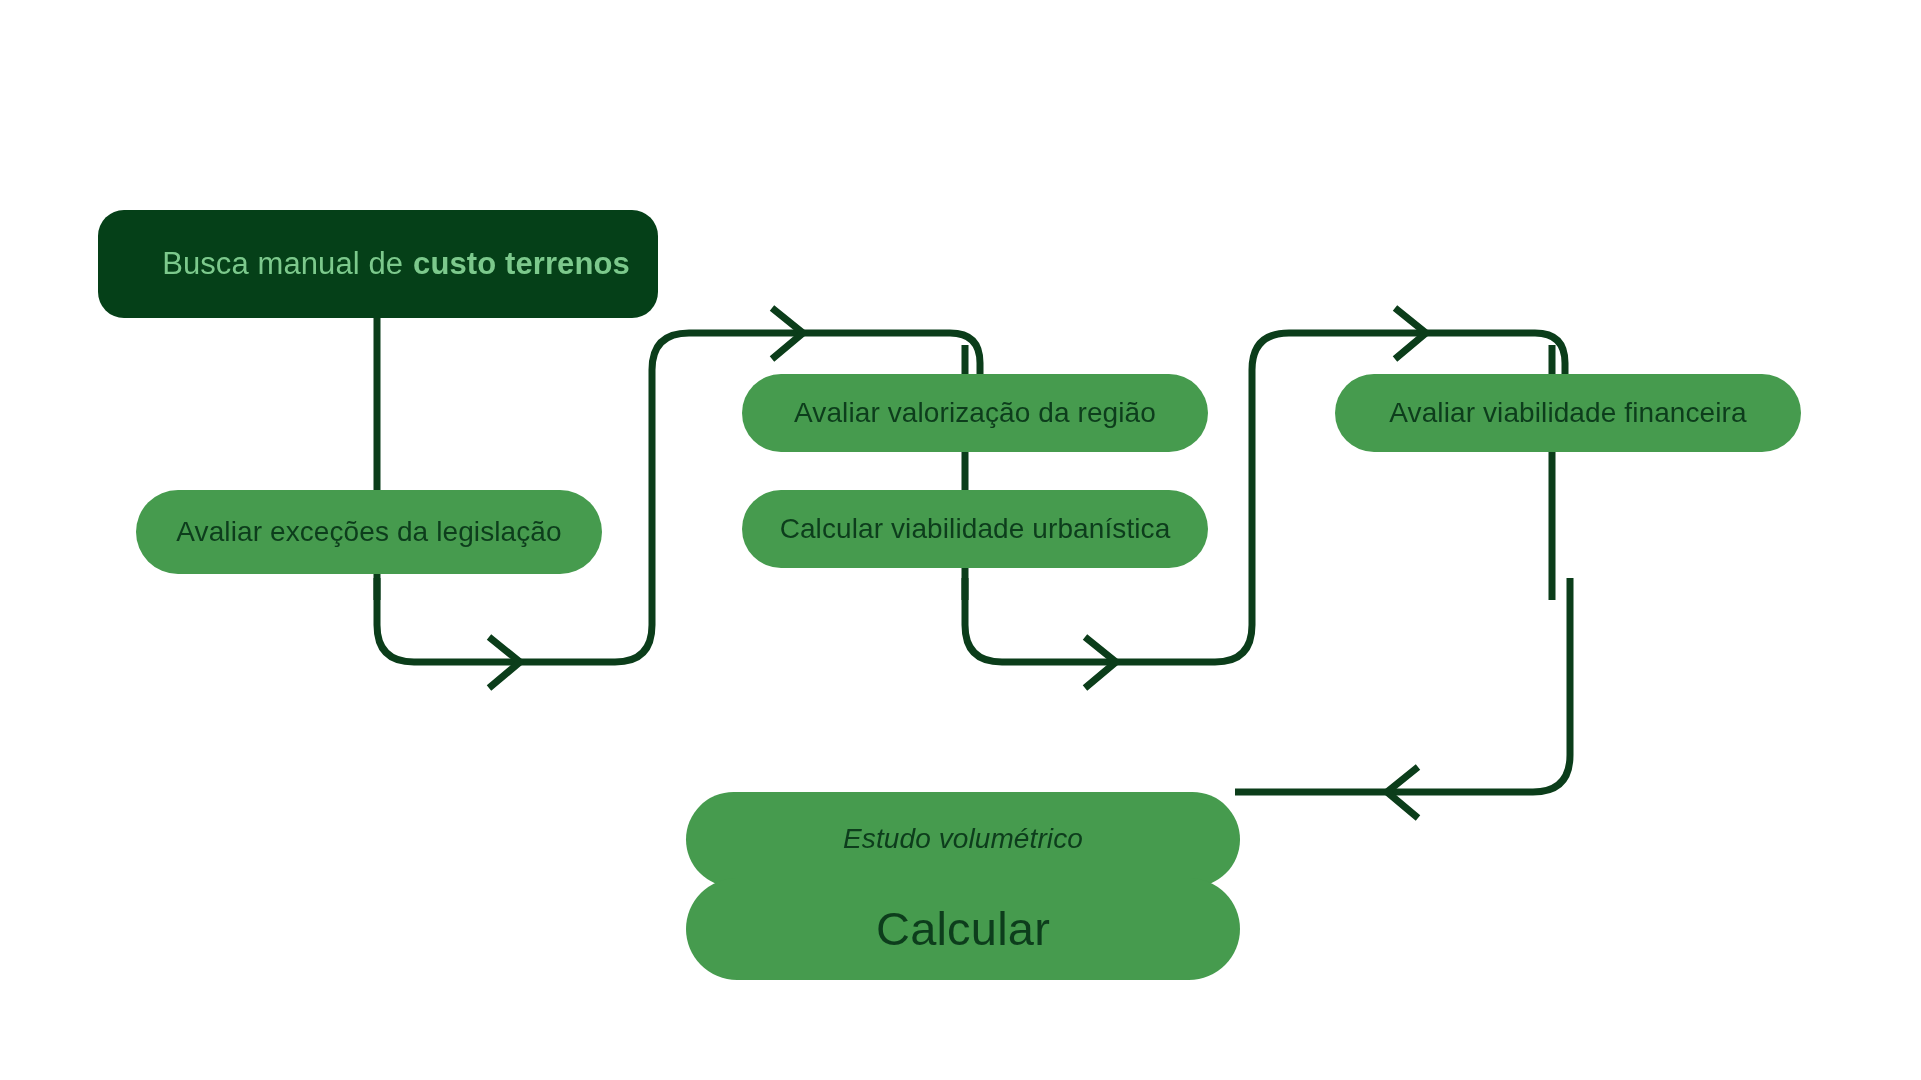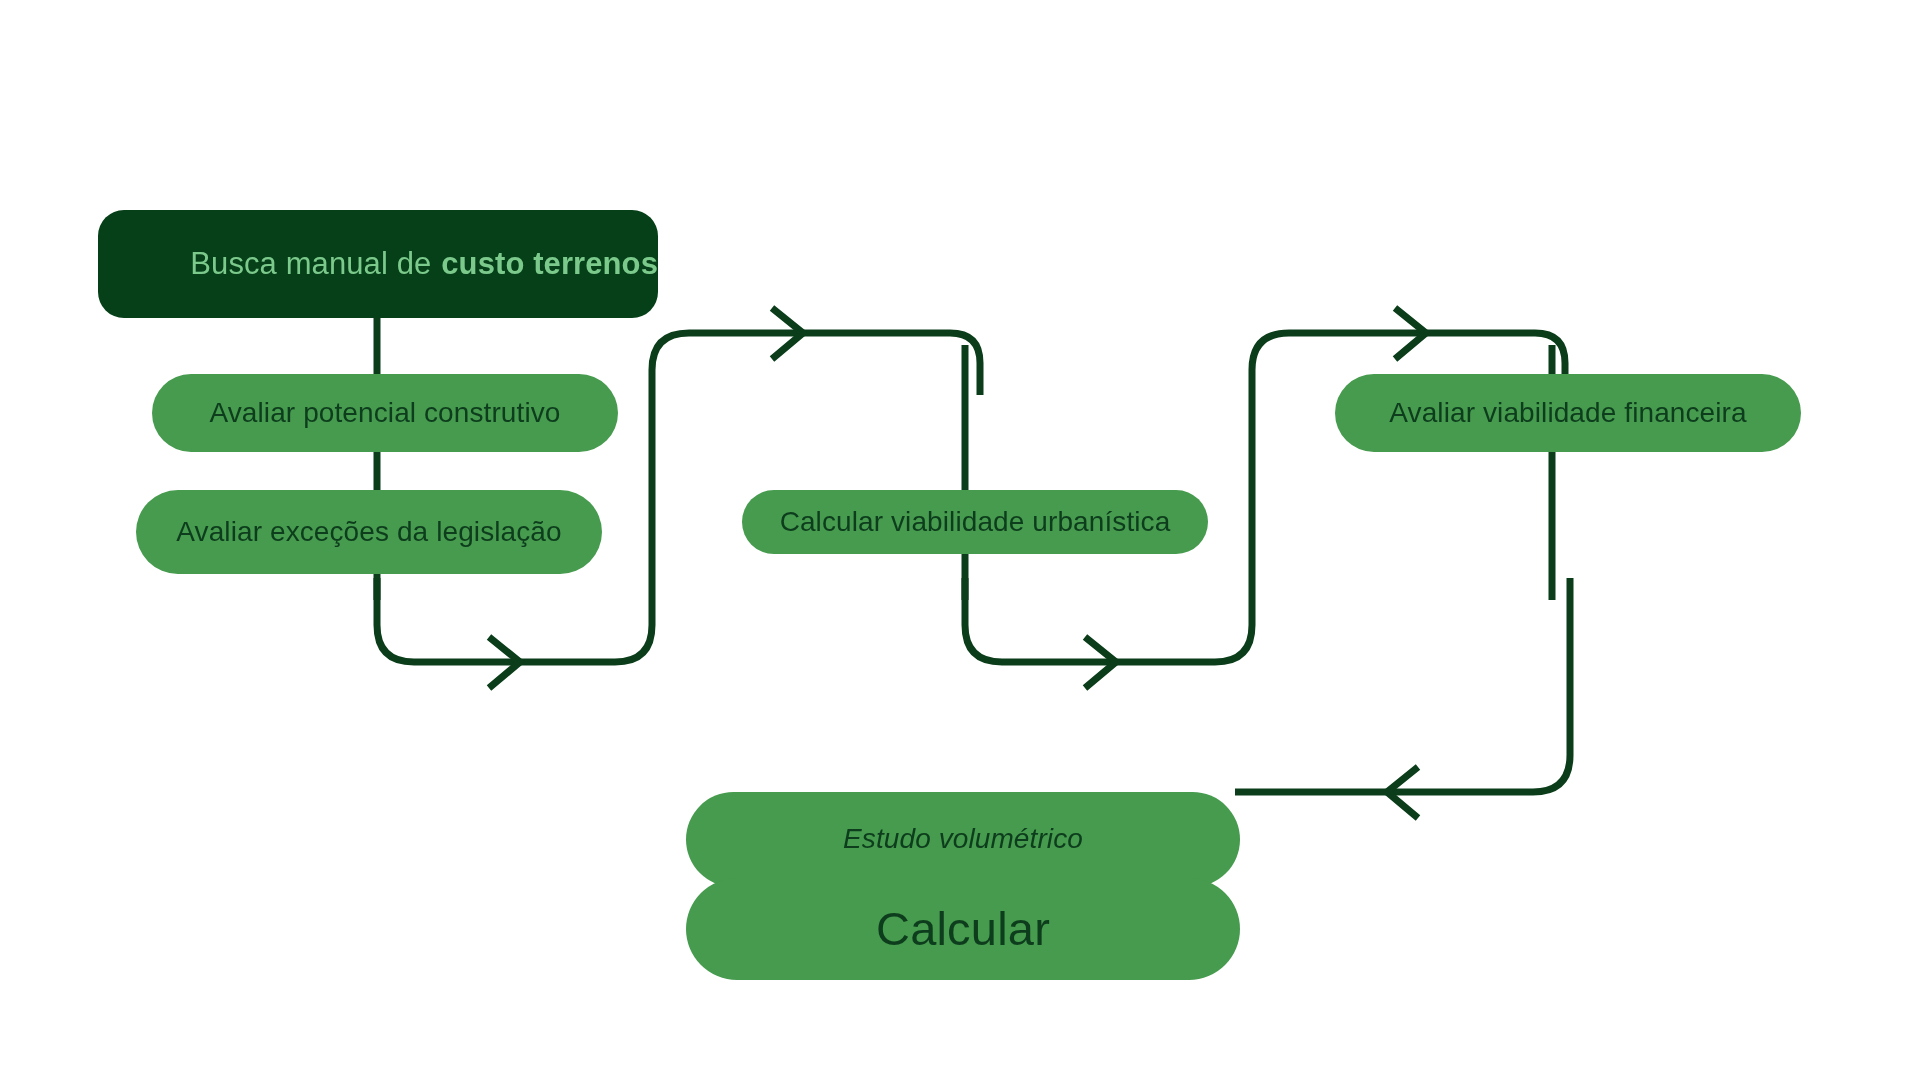--- a/index.html
+++ b/index.html
@@ -39,21 +39,21 @@
     border-radius: 999px;
     text-align: center;
     line-height: 1.15;
     white-space: nowrap;
   }
   .node-start {
     background: #054018;
     color: #7cc98c;
     font-size: 31px;
     letter-spacing: 0.1px;
-    justify-content: flex-end;
+    justify-content: center;
     padding-left: 36px;
     border-radius: 26px;
   }
   .node-start .bold {
     font-weight: 700;
     margin-left: 0.32em;
   }
   .node-task {
     background: #469b4e;
     color: #0d3d1c;
@@ -116,26 +116,26 @@
       <polyline points="1395,308 1426,333 1395,359"></polyline>
       <polyline points="1418,767 1387,792 1418,818"></polyline>
     </g>
   </svg>
 
   <div class="node node-start" style="left:98px; top:210px; width:560px; height:108px;">
     <span>Busca manual de</span>
       <span class="bold">custo terrenos</span>
   </div>
 
-  <div class="node node-task" style="left:152px; top:374px; width:466px; height:78px;">Avaliar potencial construtivo</div>
 
   <div class="node node-task" style="left:136px; top:490px; width:466px; height:84px;">Avaliar exceções da legislação</div>
 
+  <div class="node node-task" style="left:742px; top:374px; width:466px; height:78px;">Avaliar valorização da região</div>
 
-  <div class="node node-task" style="left:742px; top:490px; width:466px; height:64px;">Calcular viabilidade urbanística</div>
+  <div class="node node-task" style="left:742px; top:490px; width:466px; height:78px;">Calcular viabilidade urbanística</div>
 
   <div class="node node-task" style="left:1335px; top:374px; width:466px; height:78px;">Avaliar viabilidade financeira</div>
 
 
   <div class="node node-task" style="left:686px; top:792px; width:554px; height:95px;font-style:italic;">Estudo volumétrico</div>
 
   <div class="node node-final" style="left:686px; top:878px; width:554px; height:102px;">Calcular</div>
 
 </div>
 

